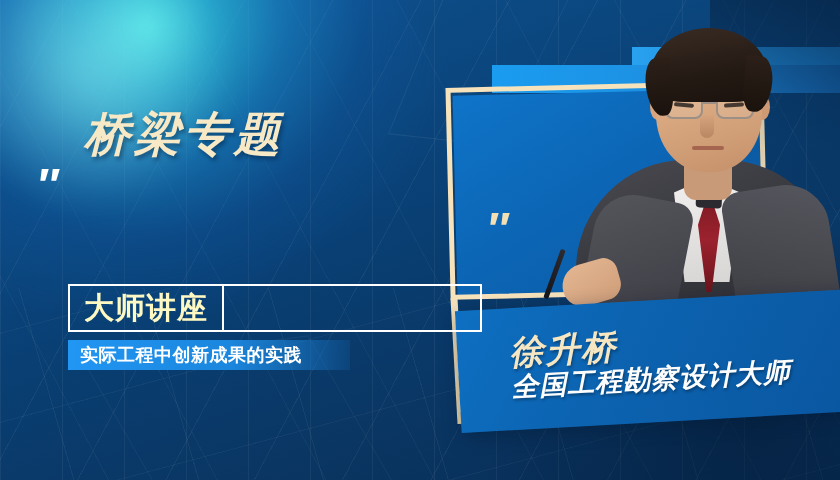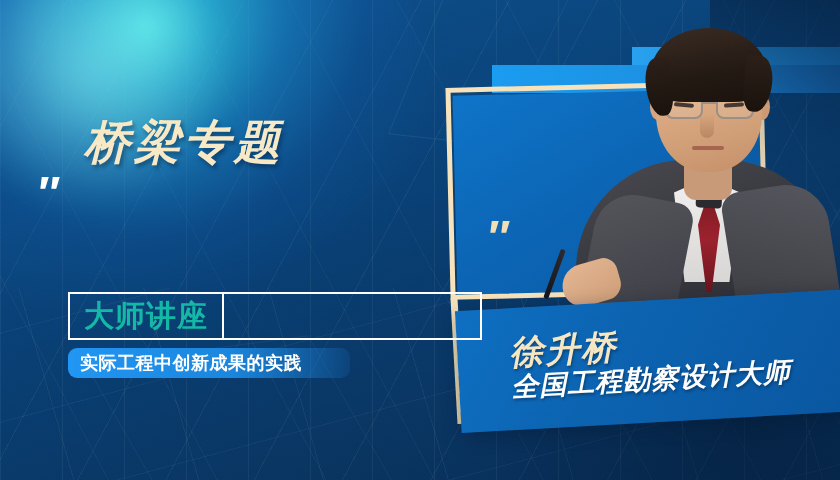--- a/index.html
+++ b/index.html
@@ -126,42 +126,42 @@
   .nameplate-edge{position:absolute;left:34px;top:298px;width:7px;height:126px;
     background:linear-gradient(180deg,#f6e3bd 0%,#e9d3a6 100%);transform:rotate(-3.2deg);}
   .nameplate-txt{position:absolute;left:0;top:0;width:100%;height:100%;
     display:flex;flex-direction:column;justify-content:center;padding-left:52px;}
   .speaker-name{font-size:34px;font-weight:bold;font-style:italic;color:#f7e6c2;
     letter-spacing:2px;line-height:1.05;text-shadow:1px 2px 3px rgba(0,0,0,.35);}
   .speaker-title{font-size:27px;font-weight:bold;font-style:italic;color:#fdfdfd;
     letter-spacing:1px;line-height:1.15;margin-top:2px;text-shadow:1px 2px 3px rgba(0,0,0,.35);}
 
   
-  .left{position:absolute;left:0;top:12px;width:520px;height:388px;}
+  .left{position:absolute;left:0;top:4px;width:520px;height:388px;}
   .kicker{position:absolute;left:84px;top:100px;font-size:46px;font-weight:bold;
     font-style:italic;color:#f7e9c6;letter-spacing:4px;
     text-shadow:2px 3px 4px rgba(0,20,50,.45);}
   .quote-open{position:absolute;left:36px;top:168px;font-size:46px;font-weight:bold;
     font-style:italic;color:#ffffff;line-height:.6;letter-spacing:-4px;}
   .quote-close{position:absolute;left:486px;top:212px;font-size:46px;font-weight:bold;
     font-style:italic;color:#f3dfb4;line-height:.6;letter-spacing:-4px;}
   .booktitle{position:absolute;left:82px;top:172px;width:430px;font-size:36px;
     font-weight:bold;font-style:italic;color:#fdfbf4;letter-spacing:1px;line-height:1.28;
     text-shadow:2px 3px 4px rgba(0,20,50,.45);}
 
   .datebox{position:absolute;left:68px;top:280px;width:414px;height:48px;
     border:2px solid #ffffff;display:flex;align-items:center;}
   .datebox .tag{width:152px;text-align:center;font-size:30px;font-weight:bold;
-    color:#14b8a6;letter-spacing:1px;}
+    color:#fef9c3;letter-spacing:1px;}
   .datebox .sep{width:2px;height:100%;background:#ffffff;}
   .datebox .when{flex:1;text-align:center;font-size:29px;color:#ffffff;letter-spacing:0px;}
 
   .subband{position:absolute;left:68px;top:336px;width:282px;height:30px;
     background:linear-gradient(90deg,#2196f3 0%,#1b86dd 58%,rgba(20,98,170,.25) 100%);
-    display:flex;align-items:center;padding-left:12px;border-radius:9px;}
+    display:flex;align-items:center;padding-left:12px;}
   .subband span{font-size:18px;font-weight:bold;color:#ffffff;letter-spacing:.5px;}
 </style>
 </head>
 <body>
 
 <div id="poster">
 
   <div class="bg-base"></div>
   <div class="bg-vert"></div>
   <div class="bg-persp"></div>

